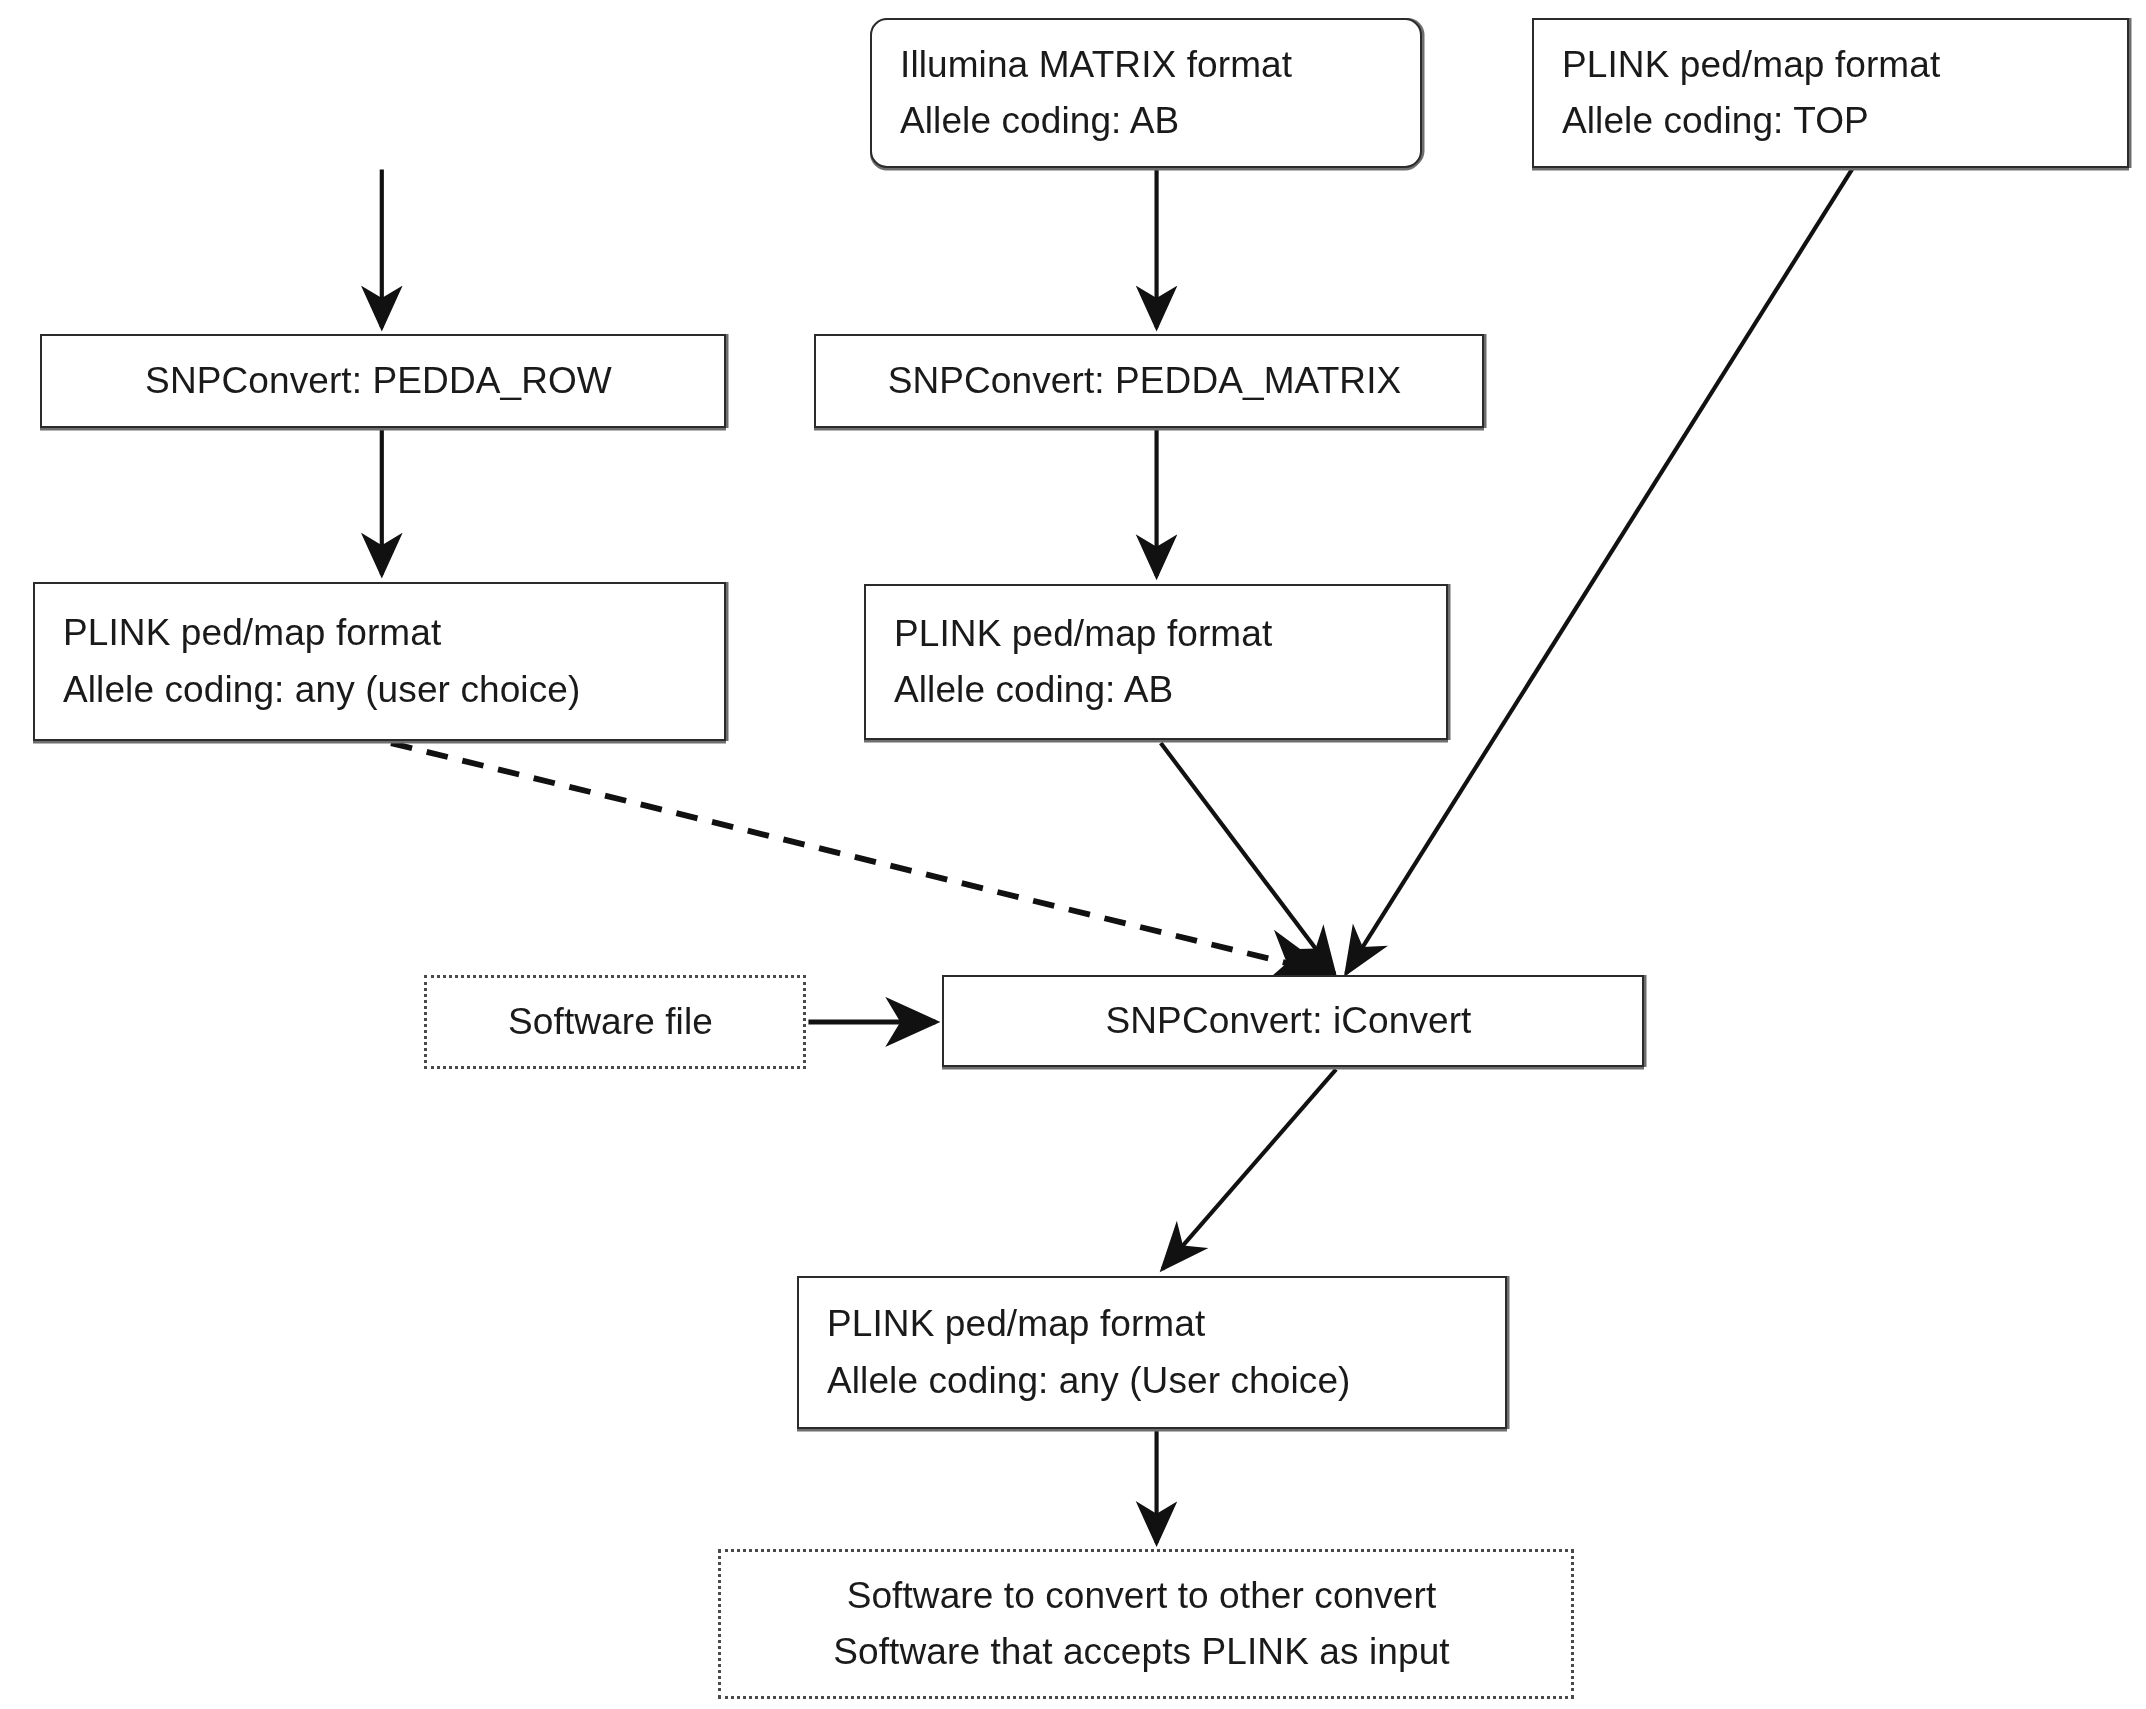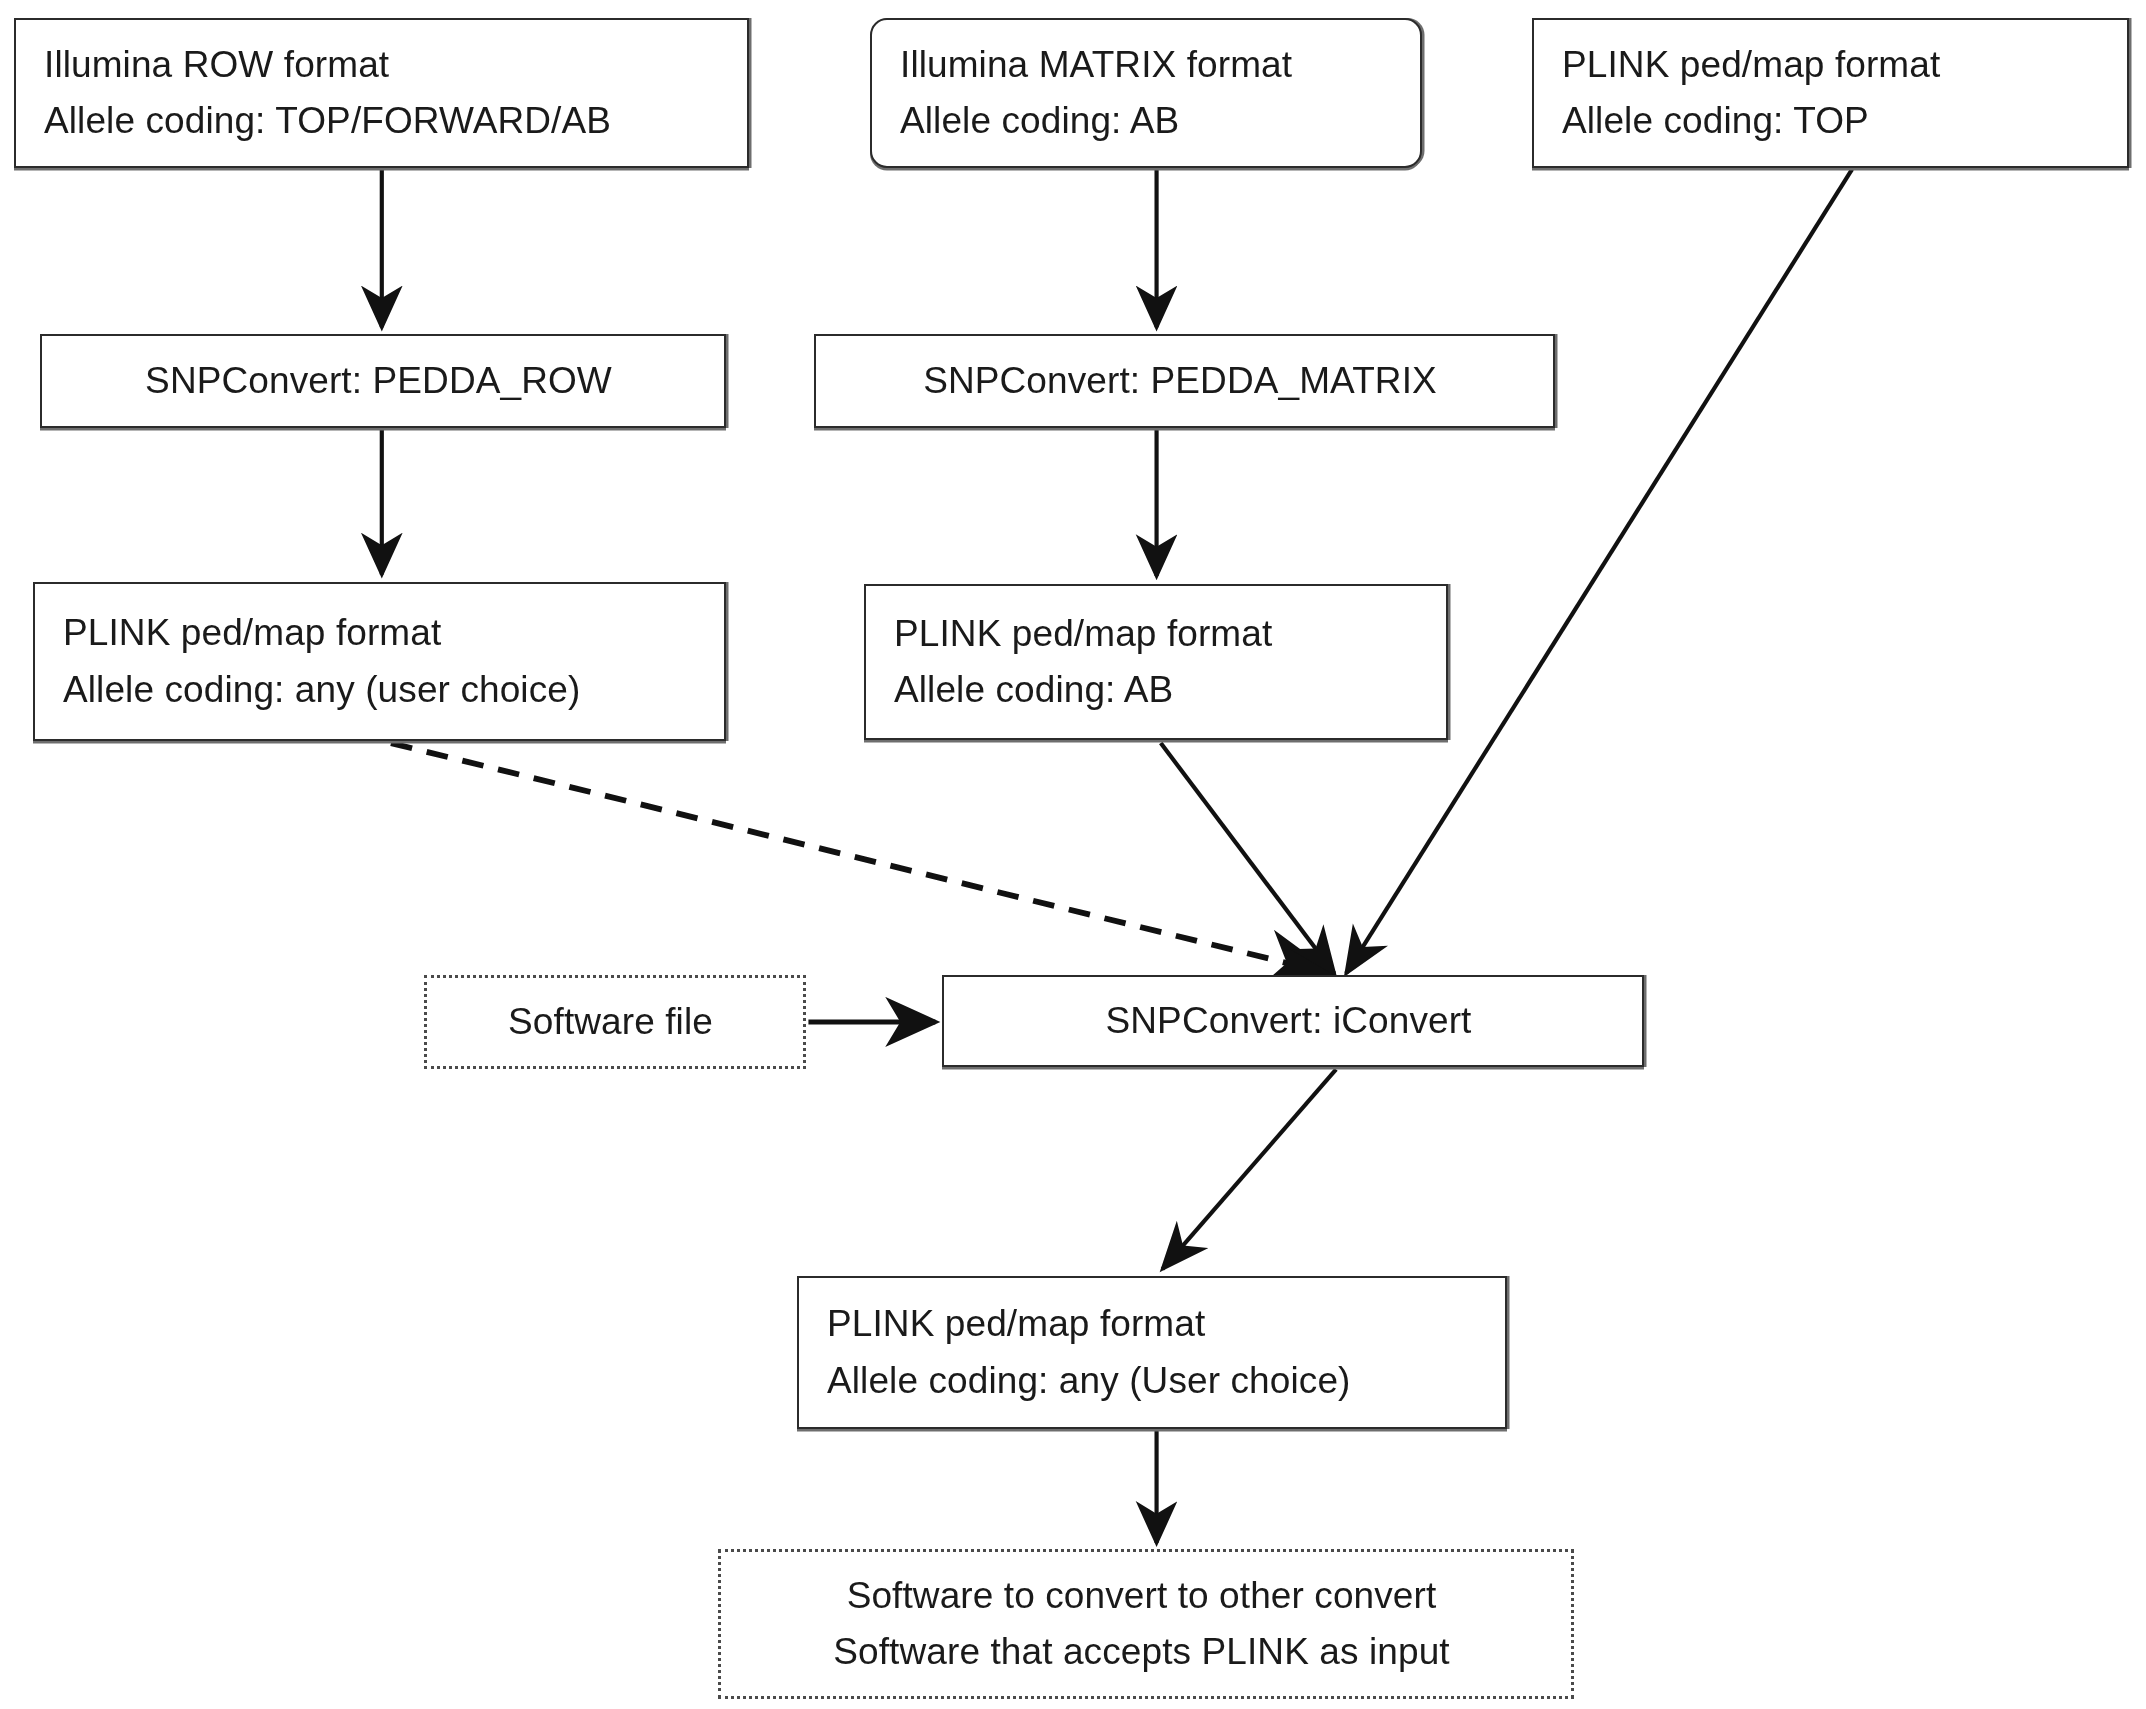--- a/index.html
+++ b/index.html
@@ -88,40 +88,36 @@
 
     <line x1="2218" y1="203" x2="1612" y2="1166" stroke="#111111" stroke-width="5" marker-end="url(#arrowhead-thin)"></line>
 
     <line x1="968" y1="1224" x2="1120" y2="1224" stroke="#111111" stroke-width="6" marker-end="url(#arrowhead)"></line>
 
     <line x1="1600" y1="1281" x2="1392" y2="1520" stroke="#111111" stroke-width="5" marker-end="url(#arrowhead-thin)"></line>
 
     <line x1="1385" y1="1714" x2="1385" y2="1848" stroke="#111111" stroke-width="5" marker-end="url(#arrowhead)"></line>
   </svg>
 
-  <div class="node solid pad" style="left:14px; top:18.4px; width:735px; height:150px;">
-    <span class="line">Illumina ROW format</span>
-    <span class="line">Allele coding: TOP/FORWARD/AB</span>
-  </div>
 
   <div class="node solid pad" style="left:870px; top:18.4px; width:552px; height:150px;border-radius:17px;">
     <span class="line">Illumina MATRIX format</span>
     <span class="line">Allele coding: AB</span>
   </div>
 
   <div class="node solid pad" style="left:1532px; top:18.4px; width:597px; height:150px;">
     <span class="line">PLINK ped/map format</span>
     <span class="line">Allele coding: TOP</span>
   </div>
 
   <div class="node solid center" style="left:40px; top:334px; width:686px; height:94px;">
     <span class="line">SNPConvert: PEDDA_ROW</span>
   </div>
 
-  <div class="node solid center" style="left:814px; top:334px; width:741px; height:94px;">
+  <div class="node solid center" style="left:814px; top:334px; width:670px; height:94px;">
     <span class="line">SNPConvert: PEDDA_MATRIX</span>
   </div>
 
   <div class="node solid pad" style="left:33px; top:582px; width:693px; height:159px;">
     <span class="line">PLINK ped/map format</span>
     <span class="line">Allele coding: any (user choice)</span>
   </div>
 
   <div class="node solid pad" style="left:864px; top:584px; width:584px; height:156px;">
     <span class="line">PLINK ped/map format</span>

